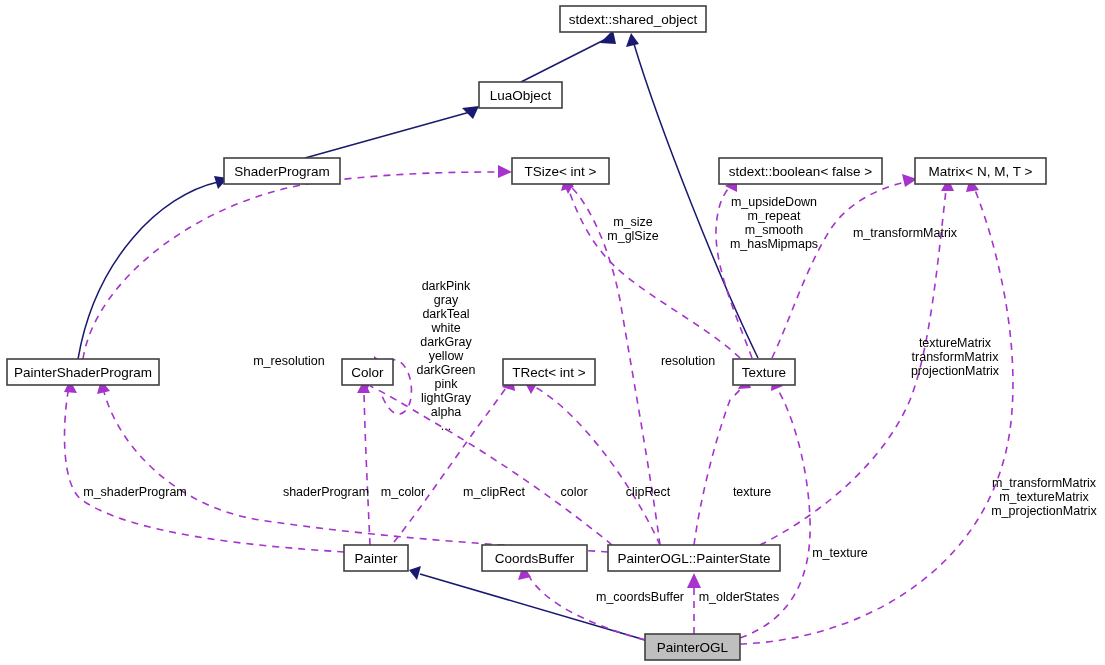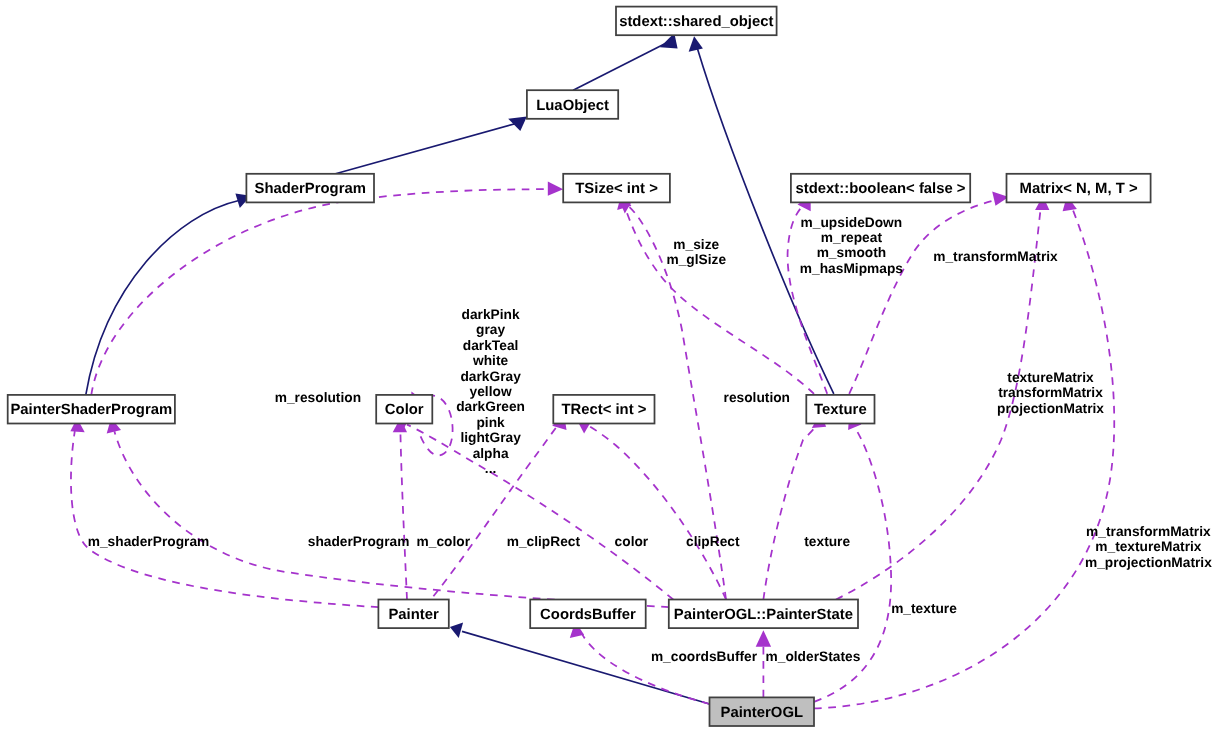--- a/index.html
+++ b/index.html
@@ -7,21 +7,20 @@
     padding: 0;
     background: #ffffff;
   }
   #diagram-root {
     position: relative;
     width: 1105px;
     height: 665px;
     background: #ffffff;
     font-family: "Liberation Sans", sans-serif;
     overflow: hidden;
-    font-weight: bold;
   }
   svg#graph {
     position: absolute;
     top: 0;
     left: 0;
     width: 1105px;
     height: 665px;
     display: block;
   }
   .node-rect {

